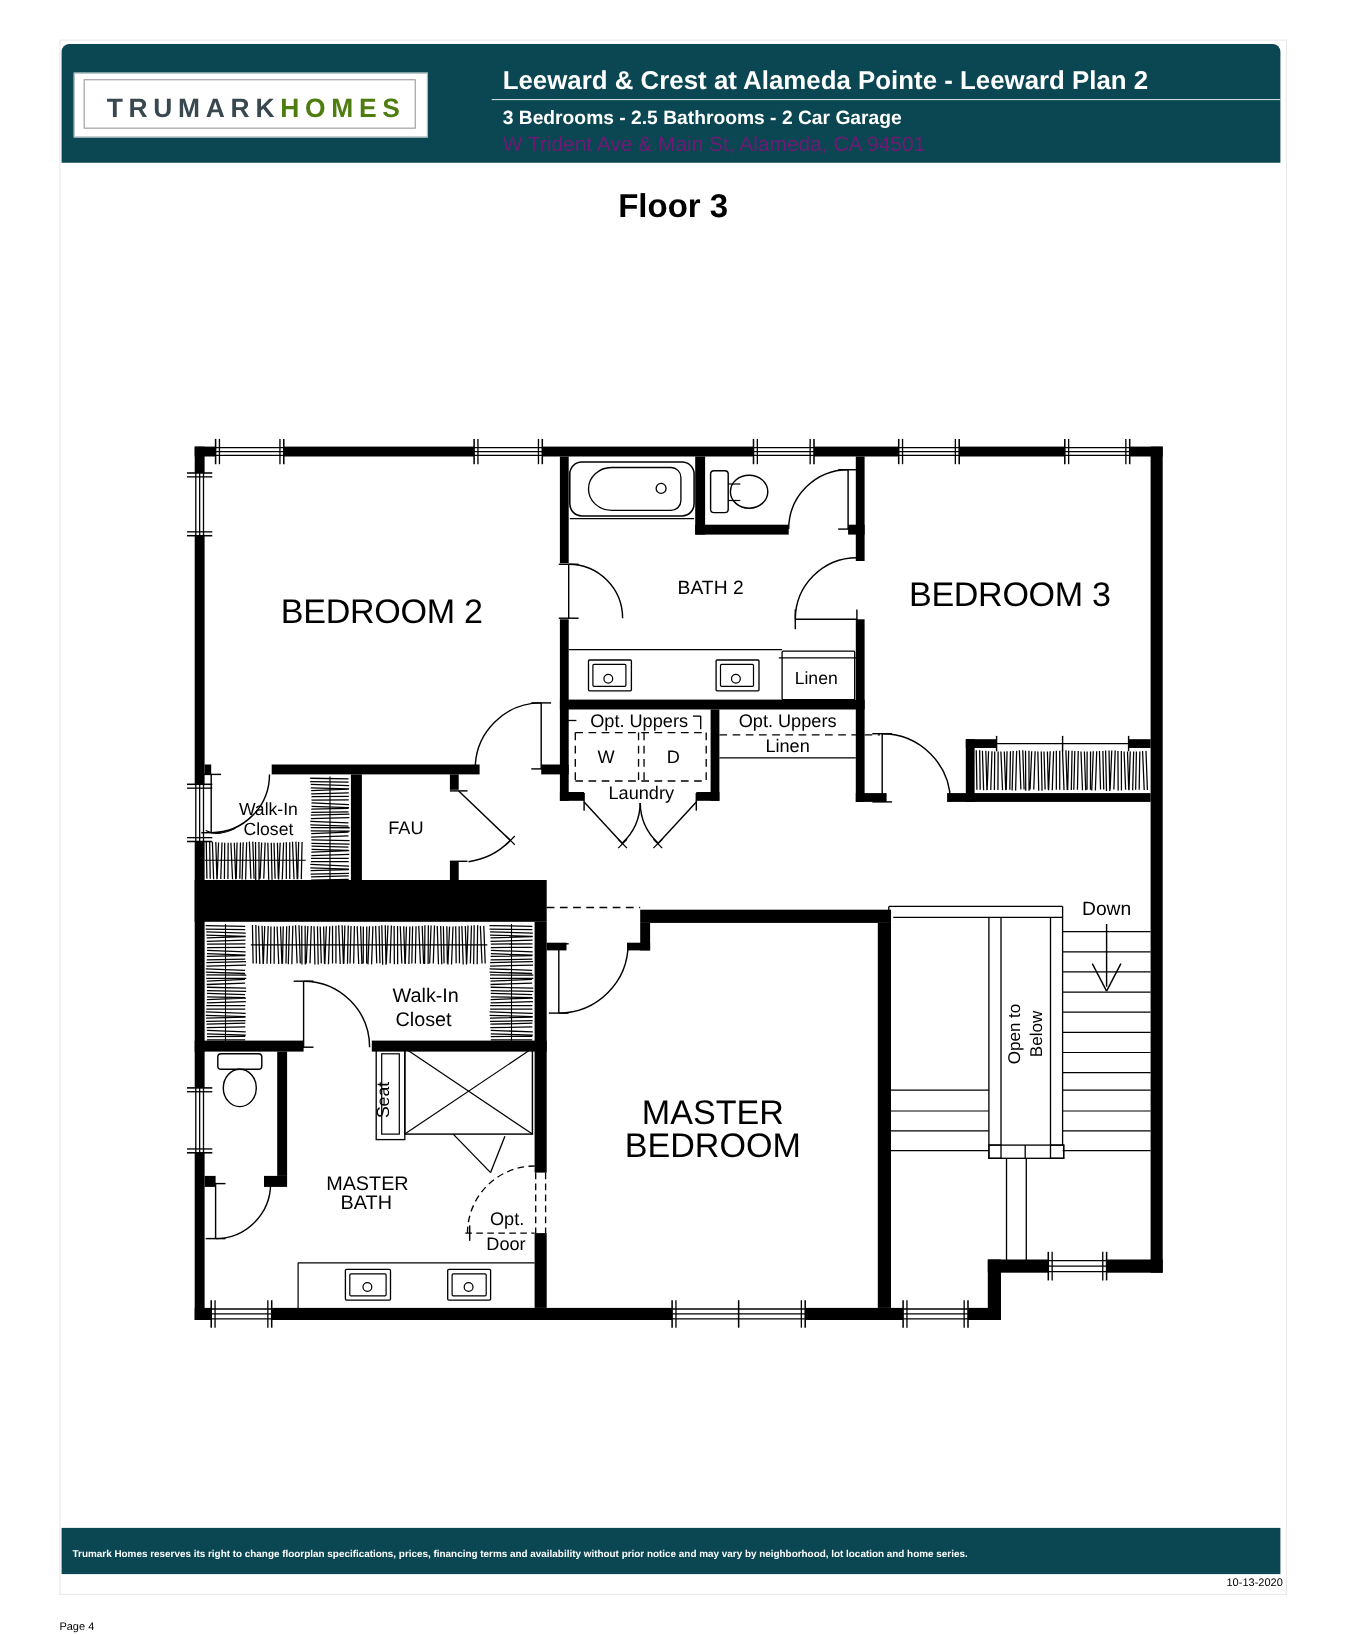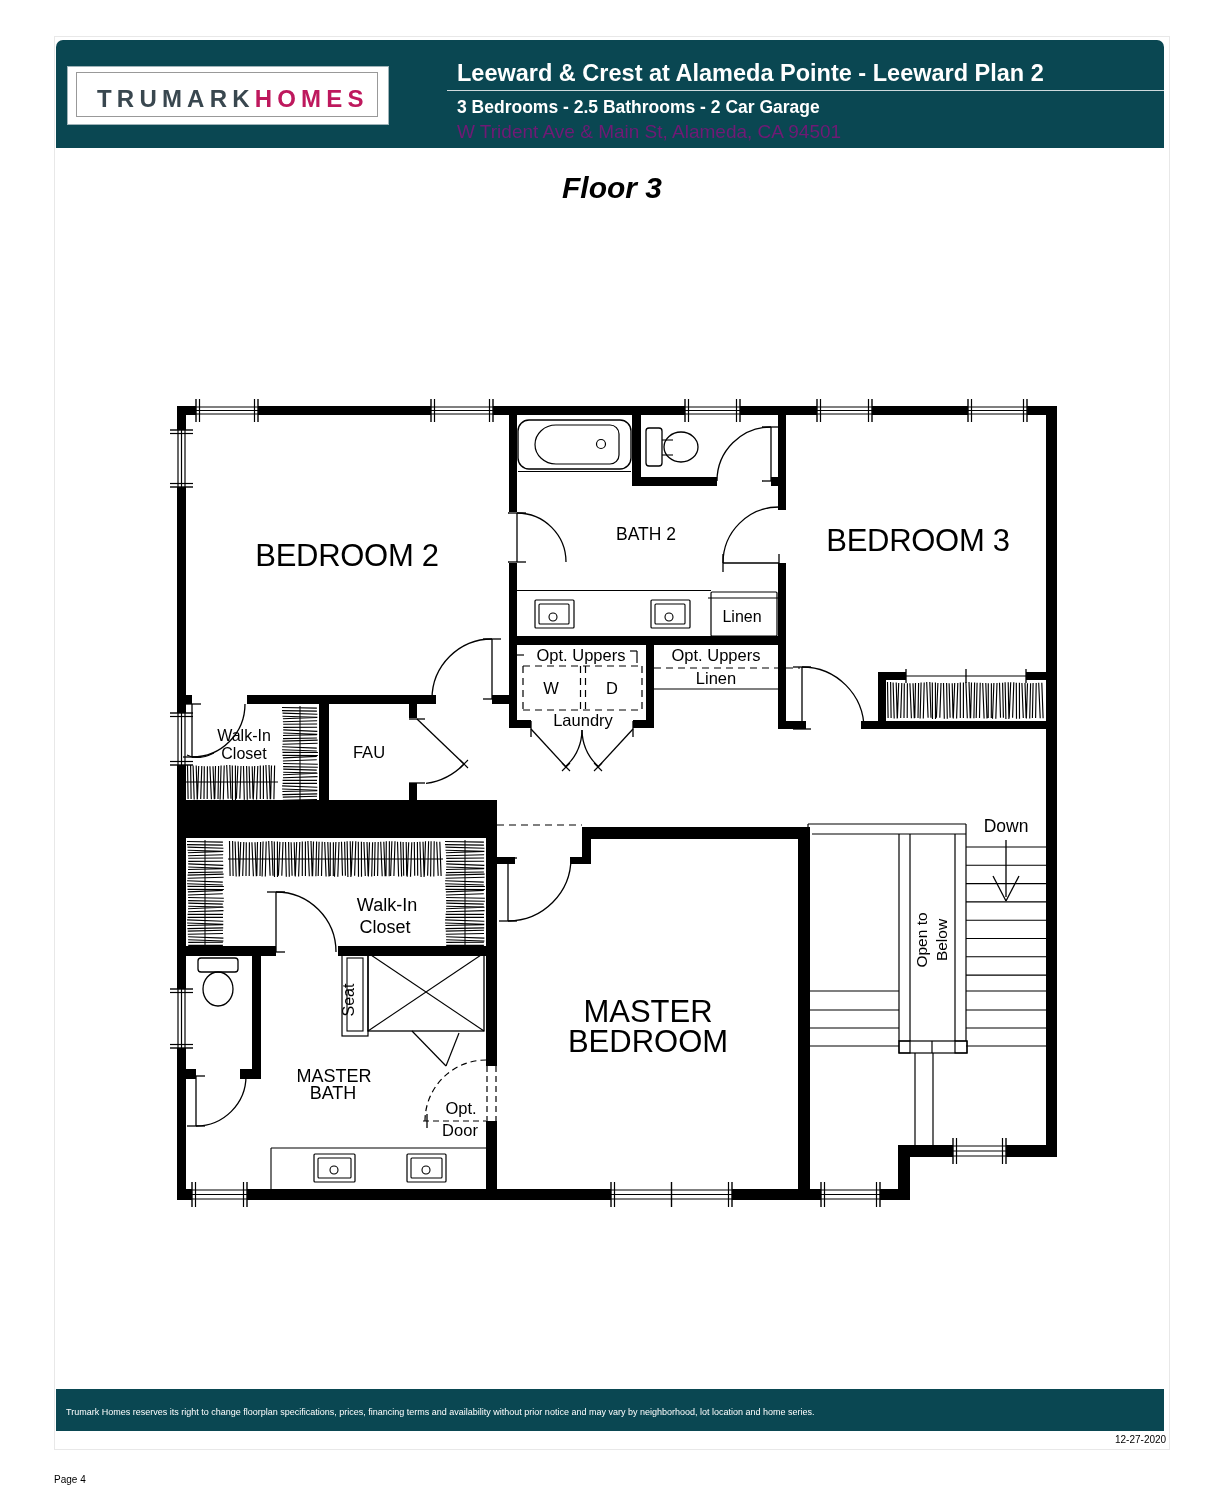--- a/index.html
+++ b/index.html
@@ -9,31 +9,31 @@
 </head>
 <body>
 
 <div class="abs" style="left:54px;top:36px;width:1114px;height:1412px;border:1px solid #e8e8e8;"></div>
 
 <div class="abs" style="left:56px;top:40px;width:1108px;height:108px;background:#0a4752;border-radius:7px 7px 0 0;"></div>
 
 <div class="abs" style="left:67px;top:66px;width:320px;height:57px;background:#fff;border:1px solid #9fb3b8;"></div>
 <div class="abs" style="left:76px;top:72px;width:300px;height:43px;border:1px solid #999;"></div>
 
-<div class="abs" style="left:97px;top:85px;font-size:24px;font-weight:bold;letter-spacing:5.2px;color:#39474f;white-space:nowrap;">TRUMARK<span style="color:#be185d;">HOMES</span></div>
+<div class="abs" style="left:97px;top:85px;font-size:24px;font-weight:bold;letter-spacing:5.2px;color:#39474f;white-space:nowrap;">TRUMARK<span style="color:#4d7c0f;">HOMES</span></div>
 
 <div class="abs" style="left:457px;top:60px;font-size:23.5px;font-weight:bold;color:#ffffff;white-space:nowrap;">Leeward &amp; Crest at Alameda Pointe - Leeward Plan 2</div>
 
 <div class="abs" style="left:447px;top:90px;width:717px;height:1px;background:#cfdadd;"></div>
 
 <div class="abs" style="left:457px;top:97px;font-size:17.5px;color:#ffffff;white-space:nowrap;font-weight:bold;">3 Bedrooms - 2.5 Bathrooms - 2 Car Garage</div>
 
 <div class="abs" style="left:457px;top:121px;font-size:19px;color:#701a75;white-space:nowrap;text-align:right;">W Trident Ave &amp; Main St, Alameda, CA 94501</div>
 
-<div class="abs" style="left:0;top:171px;width:1224px;text-align:center;font-size:30px;font-weight:bold;color:#000;font-style:italic;">Floor 3</div>
+<div class="abs" style="left:0;top:171px;width:1224px;text-align:center;font-size:30px;font-weight:bold;color:#000;">Floor 3</div>
 
 <svg class="abs" style="left:0;top:0;font-family:'Liberation Sans',sans-serif;" width="1224" height="1486" viewBox="0 0 1224 1486">
 
 <rect x="177" y="406" width="19" height="9" fill="#000"></rect>
 <rect x="258" y="406" width="173" height="9" fill="#000"></rect>
 <rect x="493" y="406" width="192" height="9" fill="#000"></rect>
 <rect x="740" y="406" width="77" height="9" fill="#000"></rect>
 <rect x="872" y="406" width="96" height="9" fill="#000"></rect>
 <rect x="1027" y="406" width="30" height="9" fill="#000"></rect>
 
@@ -438,17 +438,17 @@
 
 <text x="387" y="911" font-size="18" fill="#000" text-anchor="middle" font-weight="normal">Walk-In</text>
 <text x="385" y="933" font-size="18" fill="#000" text-anchor="middle" font-weight="normal">Closet</text>
 
 <text x="461" y="1114" font-size="16.5" fill="#000" text-anchor="middle" font-weight="normal">Opt.</text>
 <text x="460" y="1136" font-size="16.5" fill="#000" text-anchor="middle" font-weight="normal">Door</text>
 </svg>
 
 <div class="abs" style="left:56px;top:1389px;width:1108px;height:42px;background:#0a4752;"></div>
 
-<div class="abs" style="left:66px;top:1407px;font-size:9px;font-weight:normal;color:#ffffff;white-space:nowrap;text-align:right;">Trumark Homes reserves its right to change floorplan specifications, prices, financing terms and availability without prior notice and may vary by neighborhood, lot location and home series.</div>
+<div class="abs" style="left:66px;top:1407px;font-size:9px;font-weight:bold;color:#ffffff;white-space:nowrap;text-align:right;">Trumark Homes reserves its right to change floorplan specifications, prices, financing terms and availability without prior notice and may vary by neighborhood, lot location and home series.</div>
 
 <div class="abs" style="left:54px;top:1434px;font-size:10px;color:#000;margin-top:40px;">Page 4</div>
 
-<div class="abs" style="left:1115px;top:1434px;font-size:10px;color:#000;">12-27-2020</div>
+<div class="abs" style="left:1115px;top:1434px;font-size:10px;color:#000;">10-13-2020</div>
 
 </body></html>

